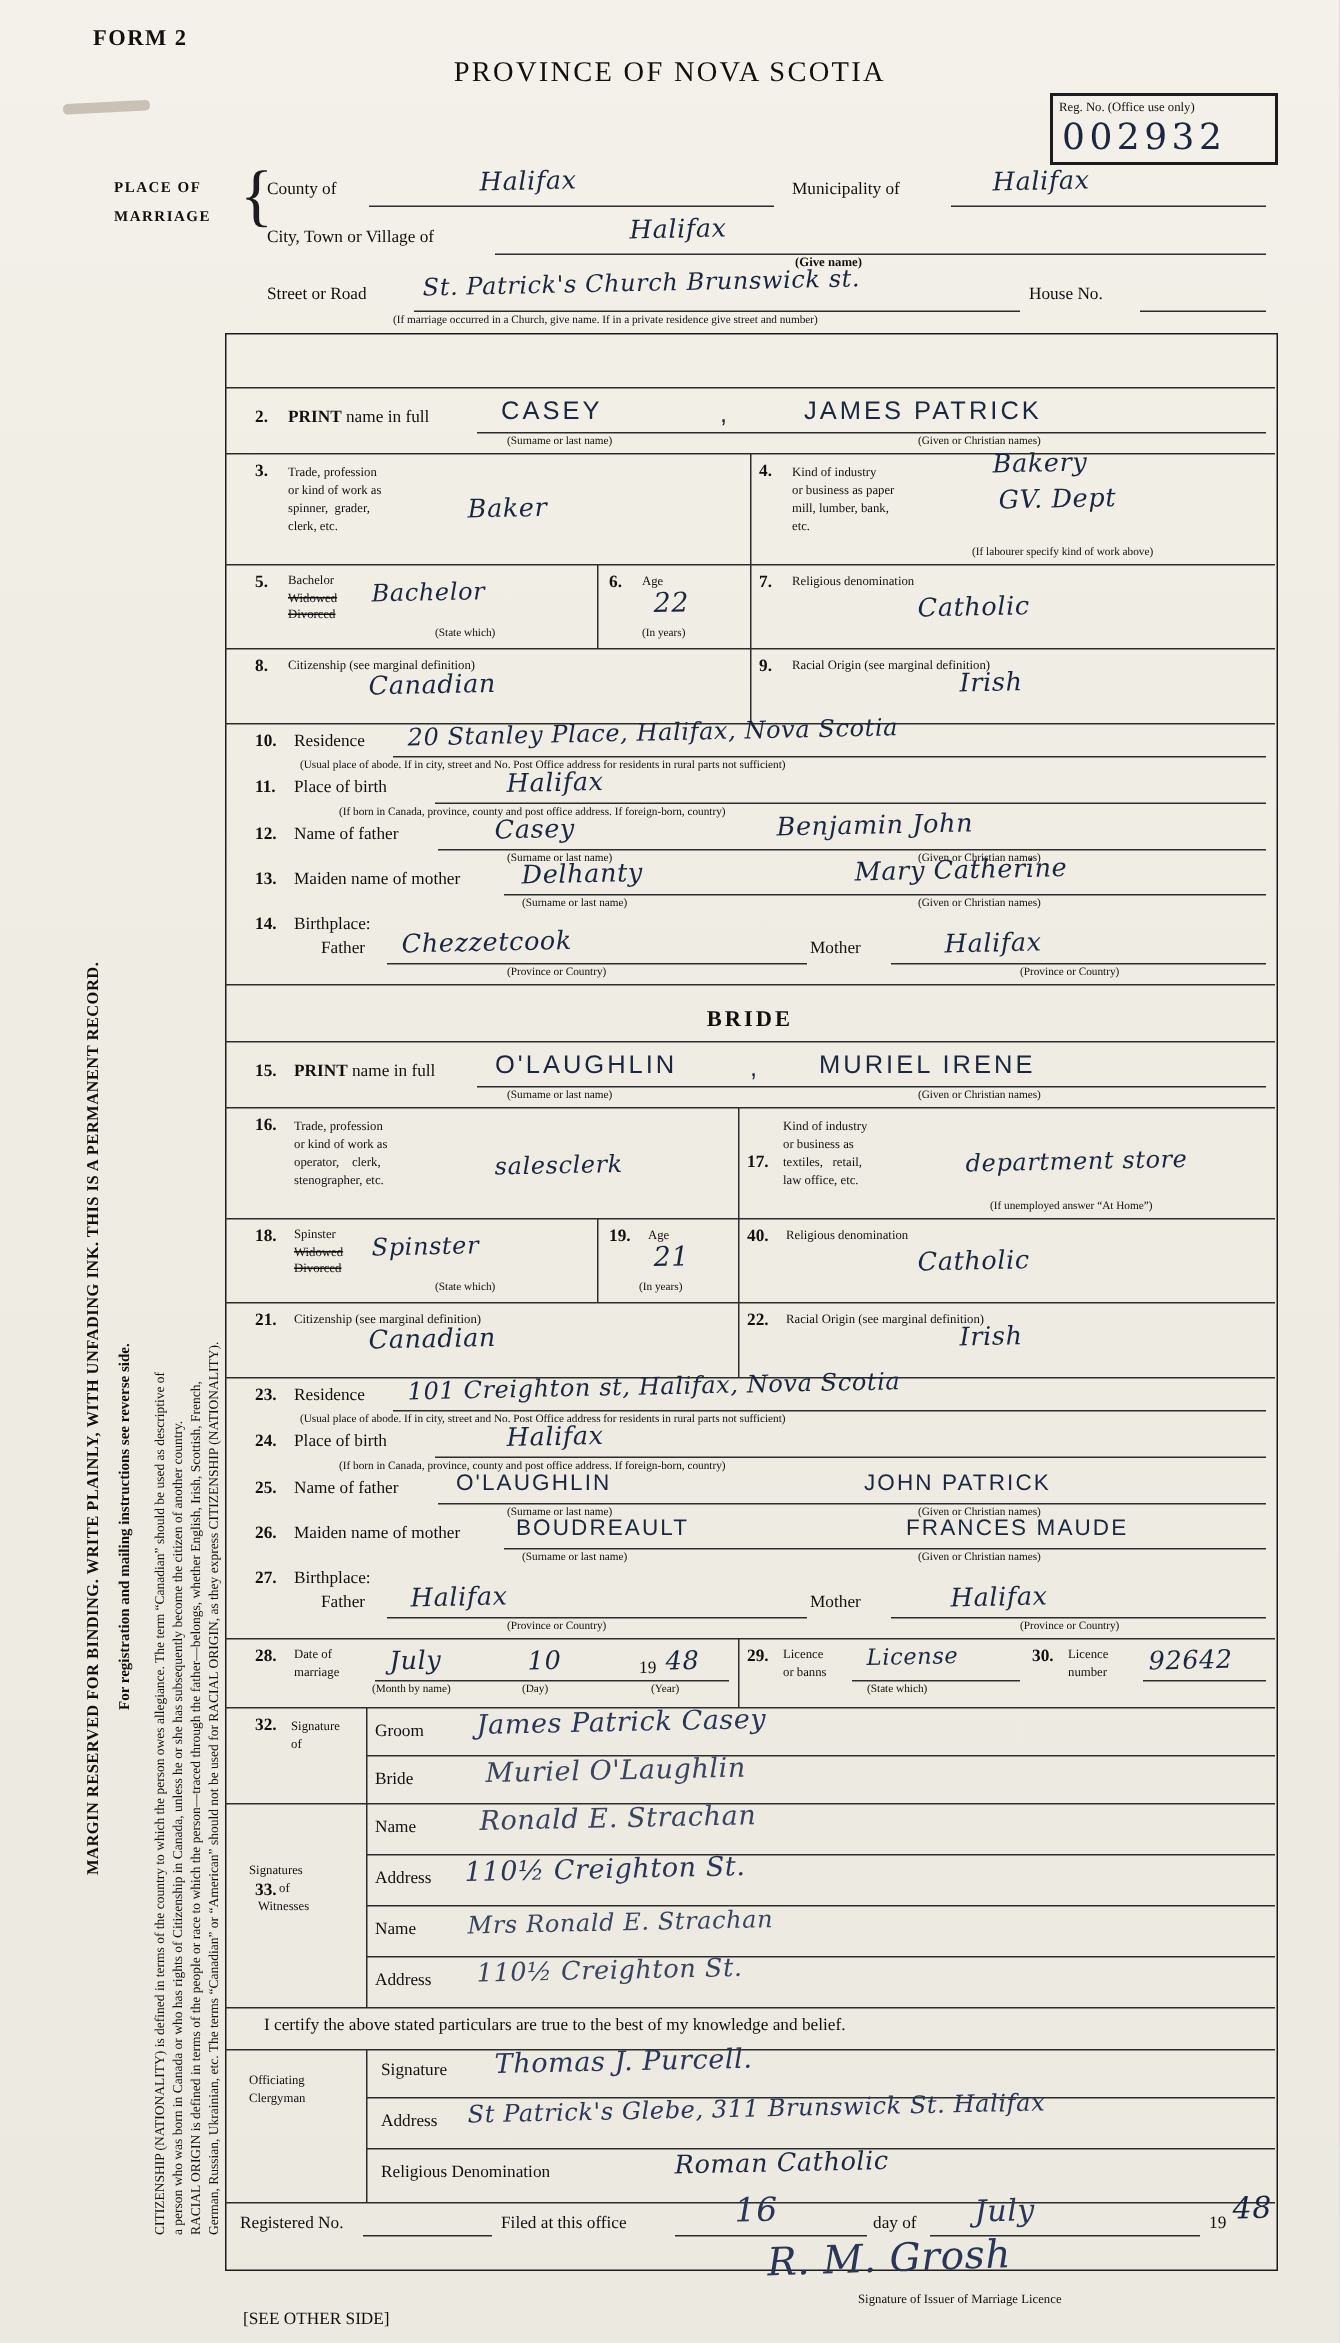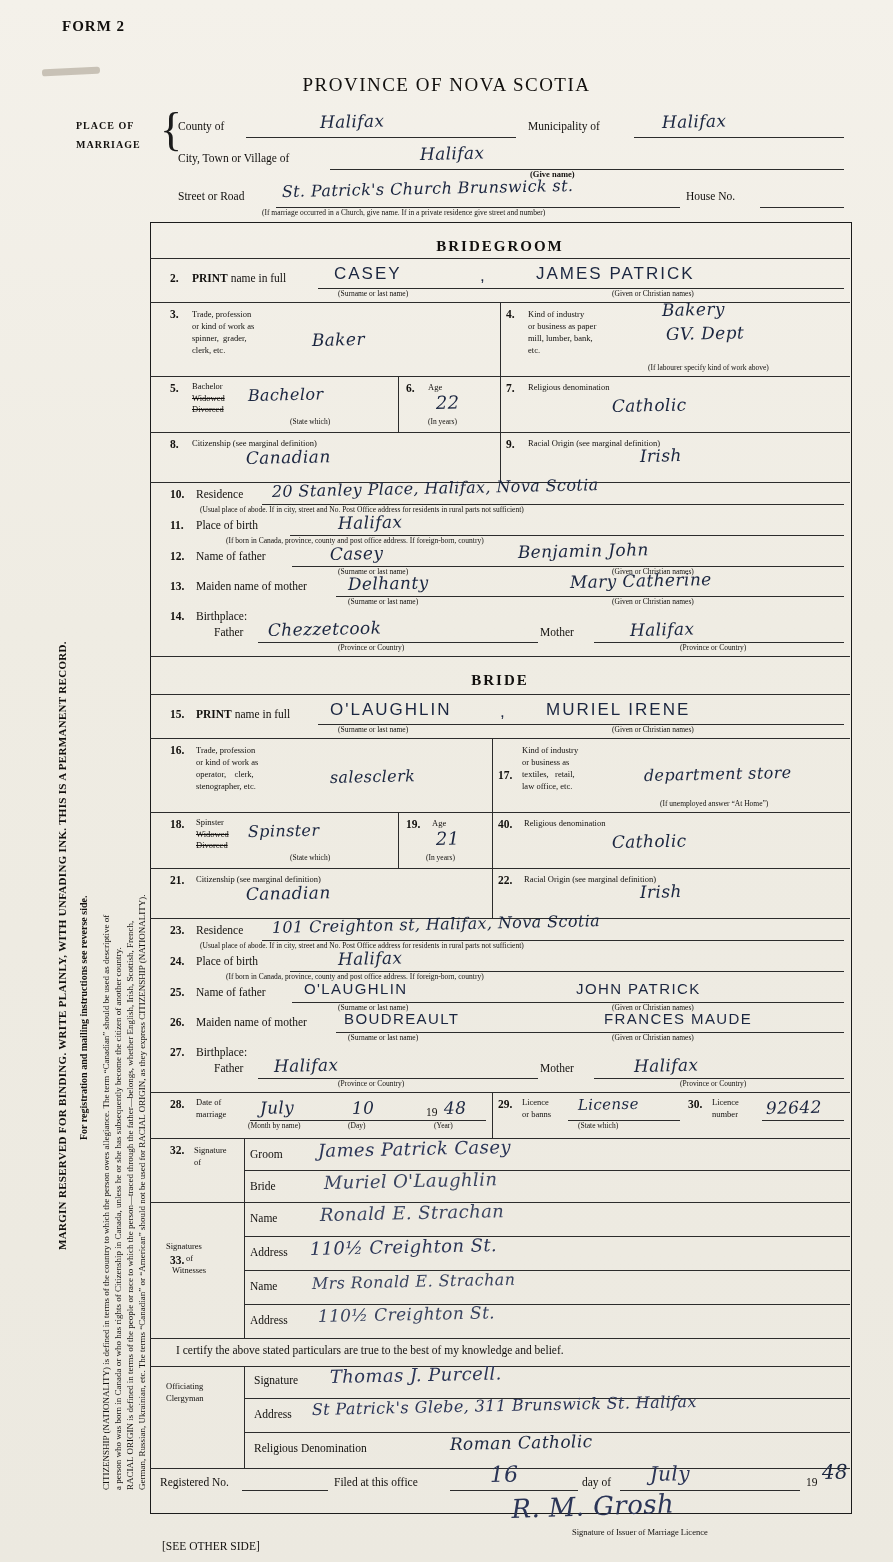--- a/index.html
+++ b/index.html
@@ -10,21 +10,21 @@
     color:#12100e;
     overflow:hidden;
   }
   .page{position:relative;width:893px;height:1430px;background:#f0abfc;}
   .paper{position:absolute;left:0;top:0;width:893px;height:1562px;
          background:linear-gradient(180deg,#f4f1ea 0%,#efece3 40%,#ece9e0 100%);}
 
   
   .t{position:absolute;white-space:nowrap;}
   .bold{font-weight:bold;}
-  .sc{font-variant:small-caps;margin-top:36px;}
+  .sc{font-variant:small-caps;}
   .tiny{font-size:8.5px;line-height:9px;}
   .xtiny{font-size:7.5px;line-height:8px;}
   .sm{font-size:10px;}
   .md{font-size:11.5px;}
   .center{text-align:center;}
   .hand{
     font-family:"DejaVu Serif", serif;
     font-style:italic;
     color:#1b2640;
     font-size:17px;
@@ -65,20 +65,24 @@
 </style>
 </head>
 <body>
 
 <div class="page">
   <div class="paper"></div>
 
   <div class="t bold" id="form-no">FORM 2</div>
   <div class="t center sc" id="province">PROVINCE OF NOVA SCOTIA</div>
 
+  <div class="regbox">
+    <div class="lbl">Reg. No.   (Office use only)</div>
+    <div class="num">002932</div>
+  </div>
 
   <div style="position:absolute;left:42px;top:68px;width:58px;height:7px;background:#b9b2a4;opacity:.75;border-radius:3px;transform:rotate(-3deg);"></div>
 
   <div class="t bold sm" style="left:76px;top:120px;letter-spacing:1px;">PLACE OF</div>
   <div class="t bold sm" style="left:76px;top:139px;letter-spacing:1px;">MARRIAGE</div>
   <div class="brace" style="left:160px;top:112px;">{</div>
 
   <div class="t md" style="left:178px;top:120px;">County of</div>
   <div class="line hl" style="left:246px;top:137px;width:270px;"></div>
   <div class="t hand" style="left:320px;top:112px;">Halifax</div>
@@ -95,21 +99,20 @@
   <div class="t md" style="left:178px;top:190px;">Street or Road</div>
   <div class="line hl" style="left:276px;top:207px;width:404px;"></div>
   <div class="t hand" style="left:282px;top:182px;font-size:16px;">St. Patrick's Church Brunswick st.</div>
   <div class="t md" style="left:686px;top:190px;">House No.</div>
   <div class="line hl" style="left:760px;top:207px;width:84px;"></div>
   <div class="t xtiny" style="left:262px;top:209px;">(If marriage occurred in a Church, give name.  If in a private residence give street and number)</div>
 
   <div class="frame"></div>
 
   <div class="line hl" style="left:150px;top:258px;width:700px;"></div>
-  <div class="t bandlabel" style="left:150px;top:238px;width:700px;">BRIDEGROOM</div>
 
   <div class="t md bold" style="left:170px;top:272px;">2.</div>
   <div class="t md" style="left:192px;top:272px;"><span class="bold">PRINT</span><span> name in full</span></div>
   <div class="line hl" style="left:318px;top:288px;width:526px;"></div>
   <div class="t print" style="left:334px;top:264px;">CASEY</div>
   <div class="t print" style="left:480px;top:266px;">,</div>
   <div class="t print" style="left:536px;top:264px;">JAMES PATRICK</div>
   <div class="t xtiny" style="left:338px;top:290px;">(Surname or last name)</div>
   <div class="t xtiny" style="left:612px;top:290px;">(Given or Christian names)</div>
 

